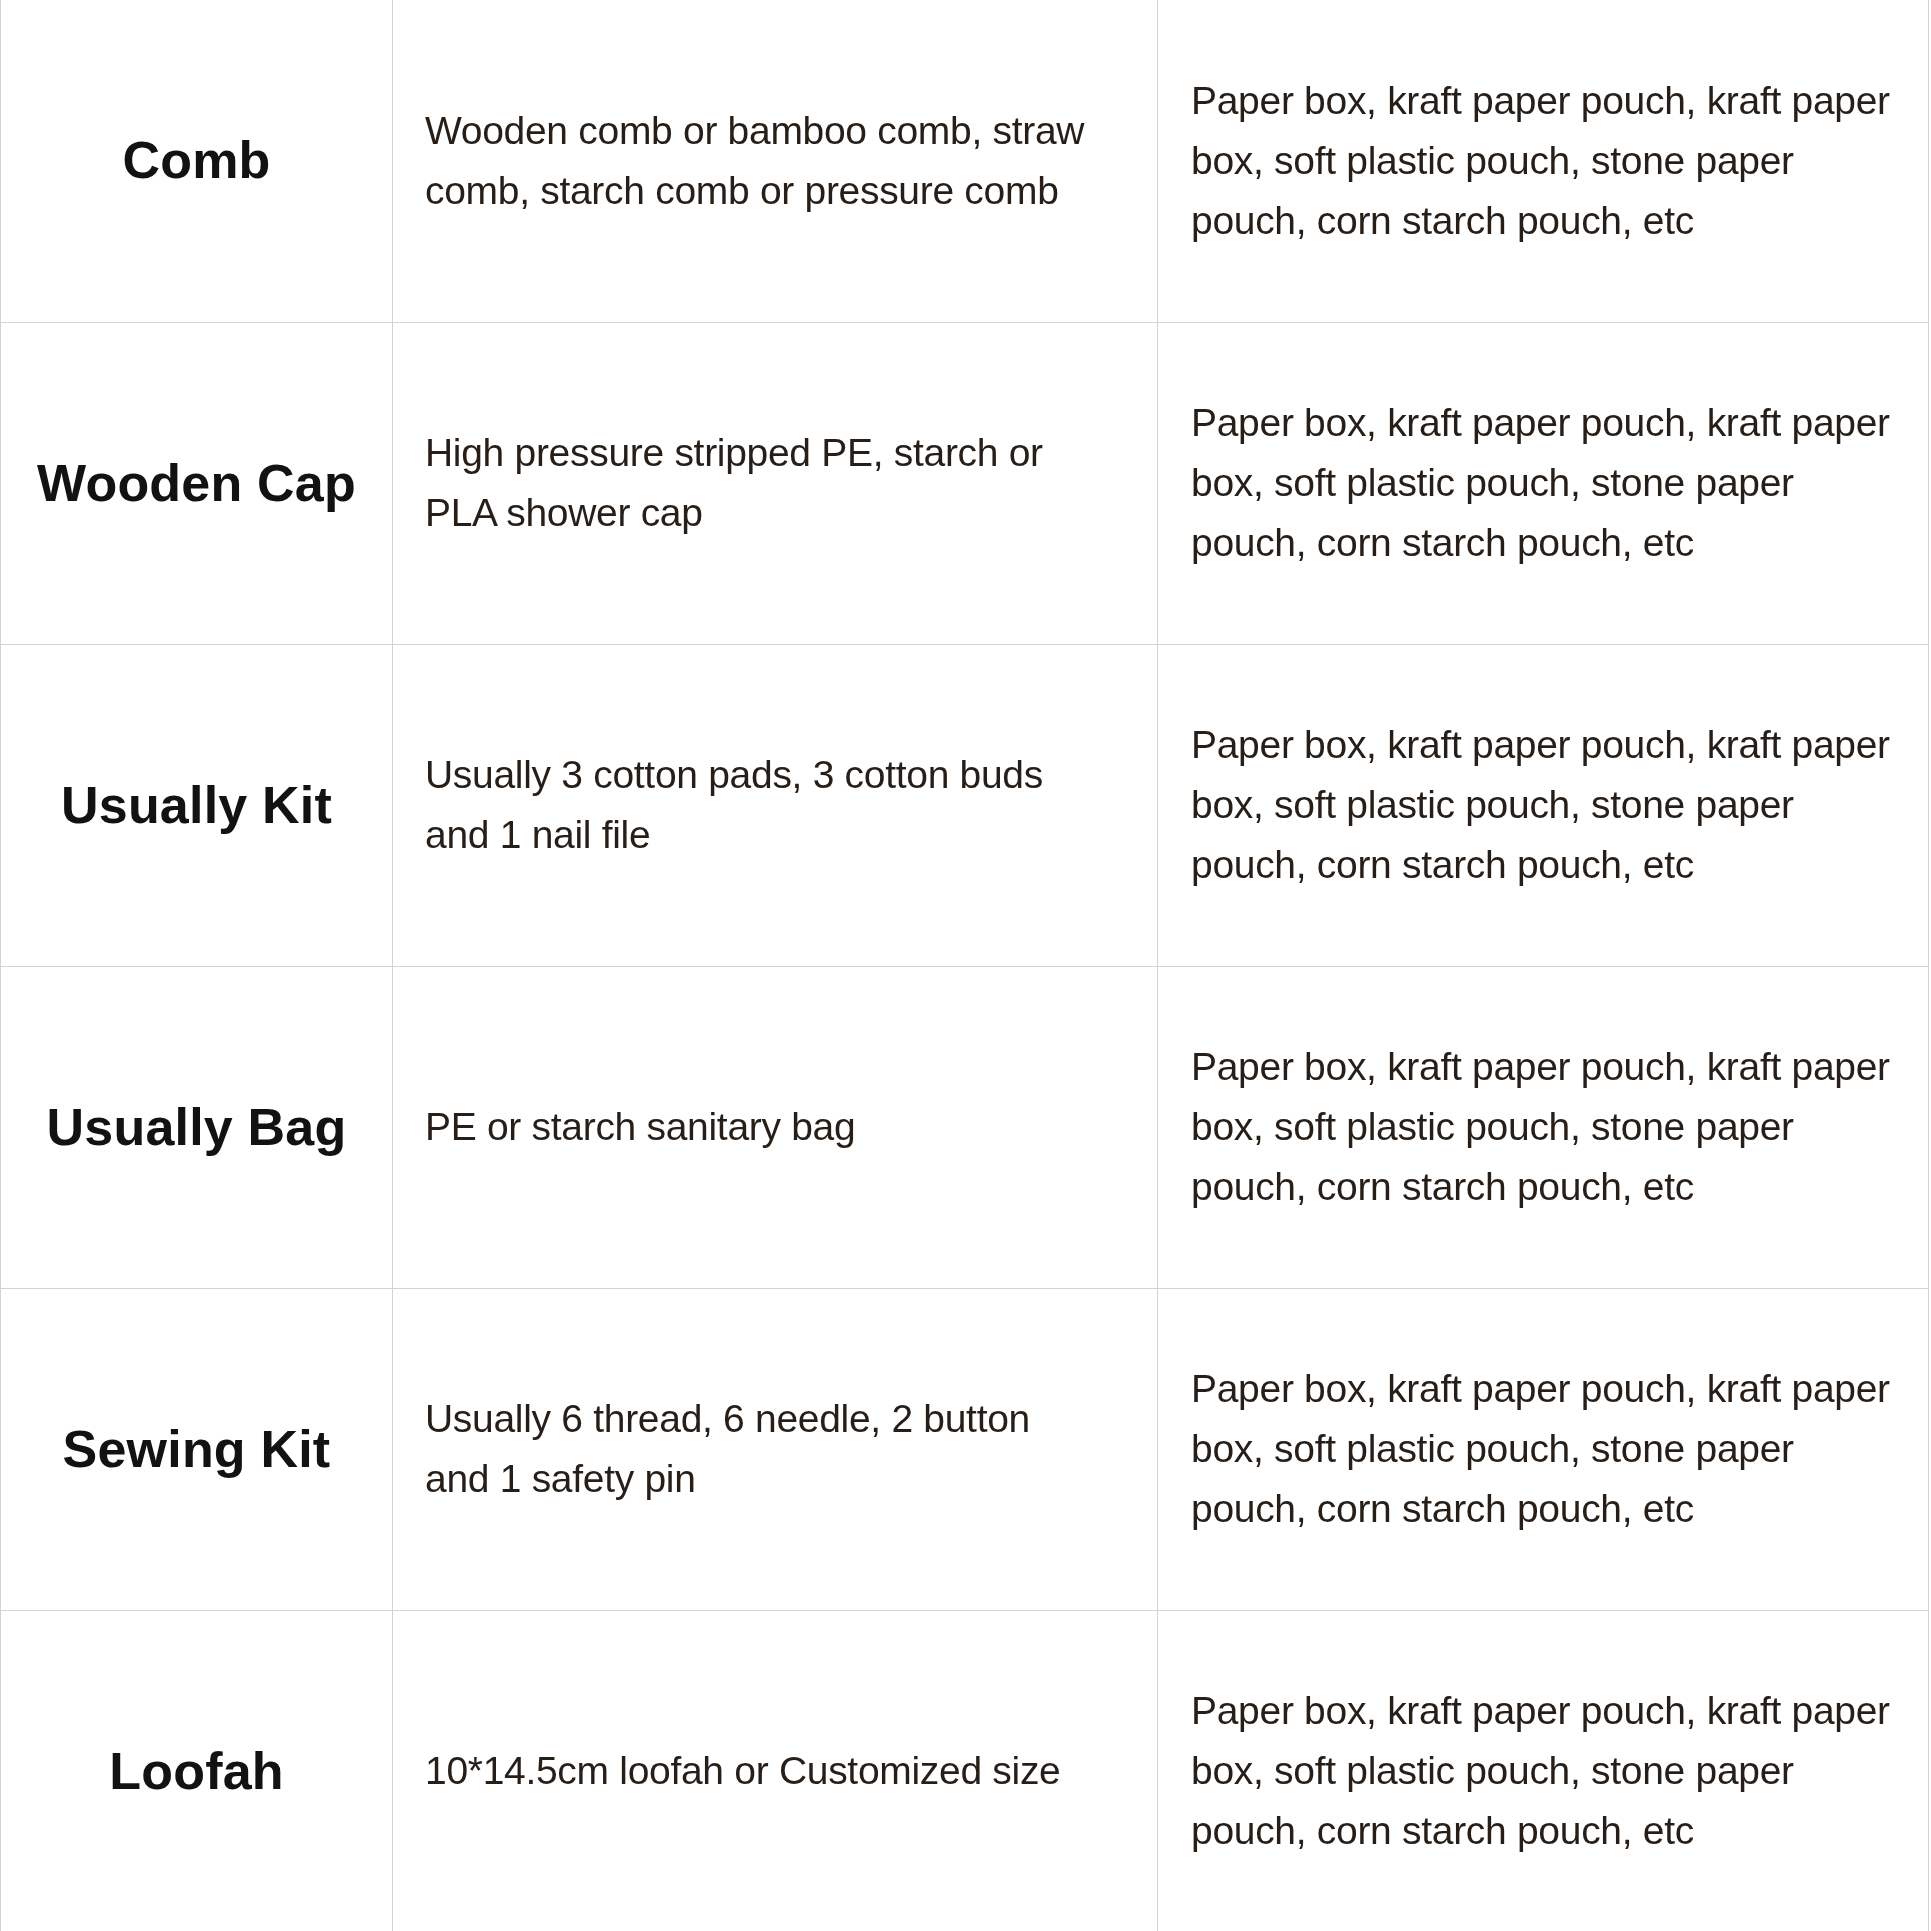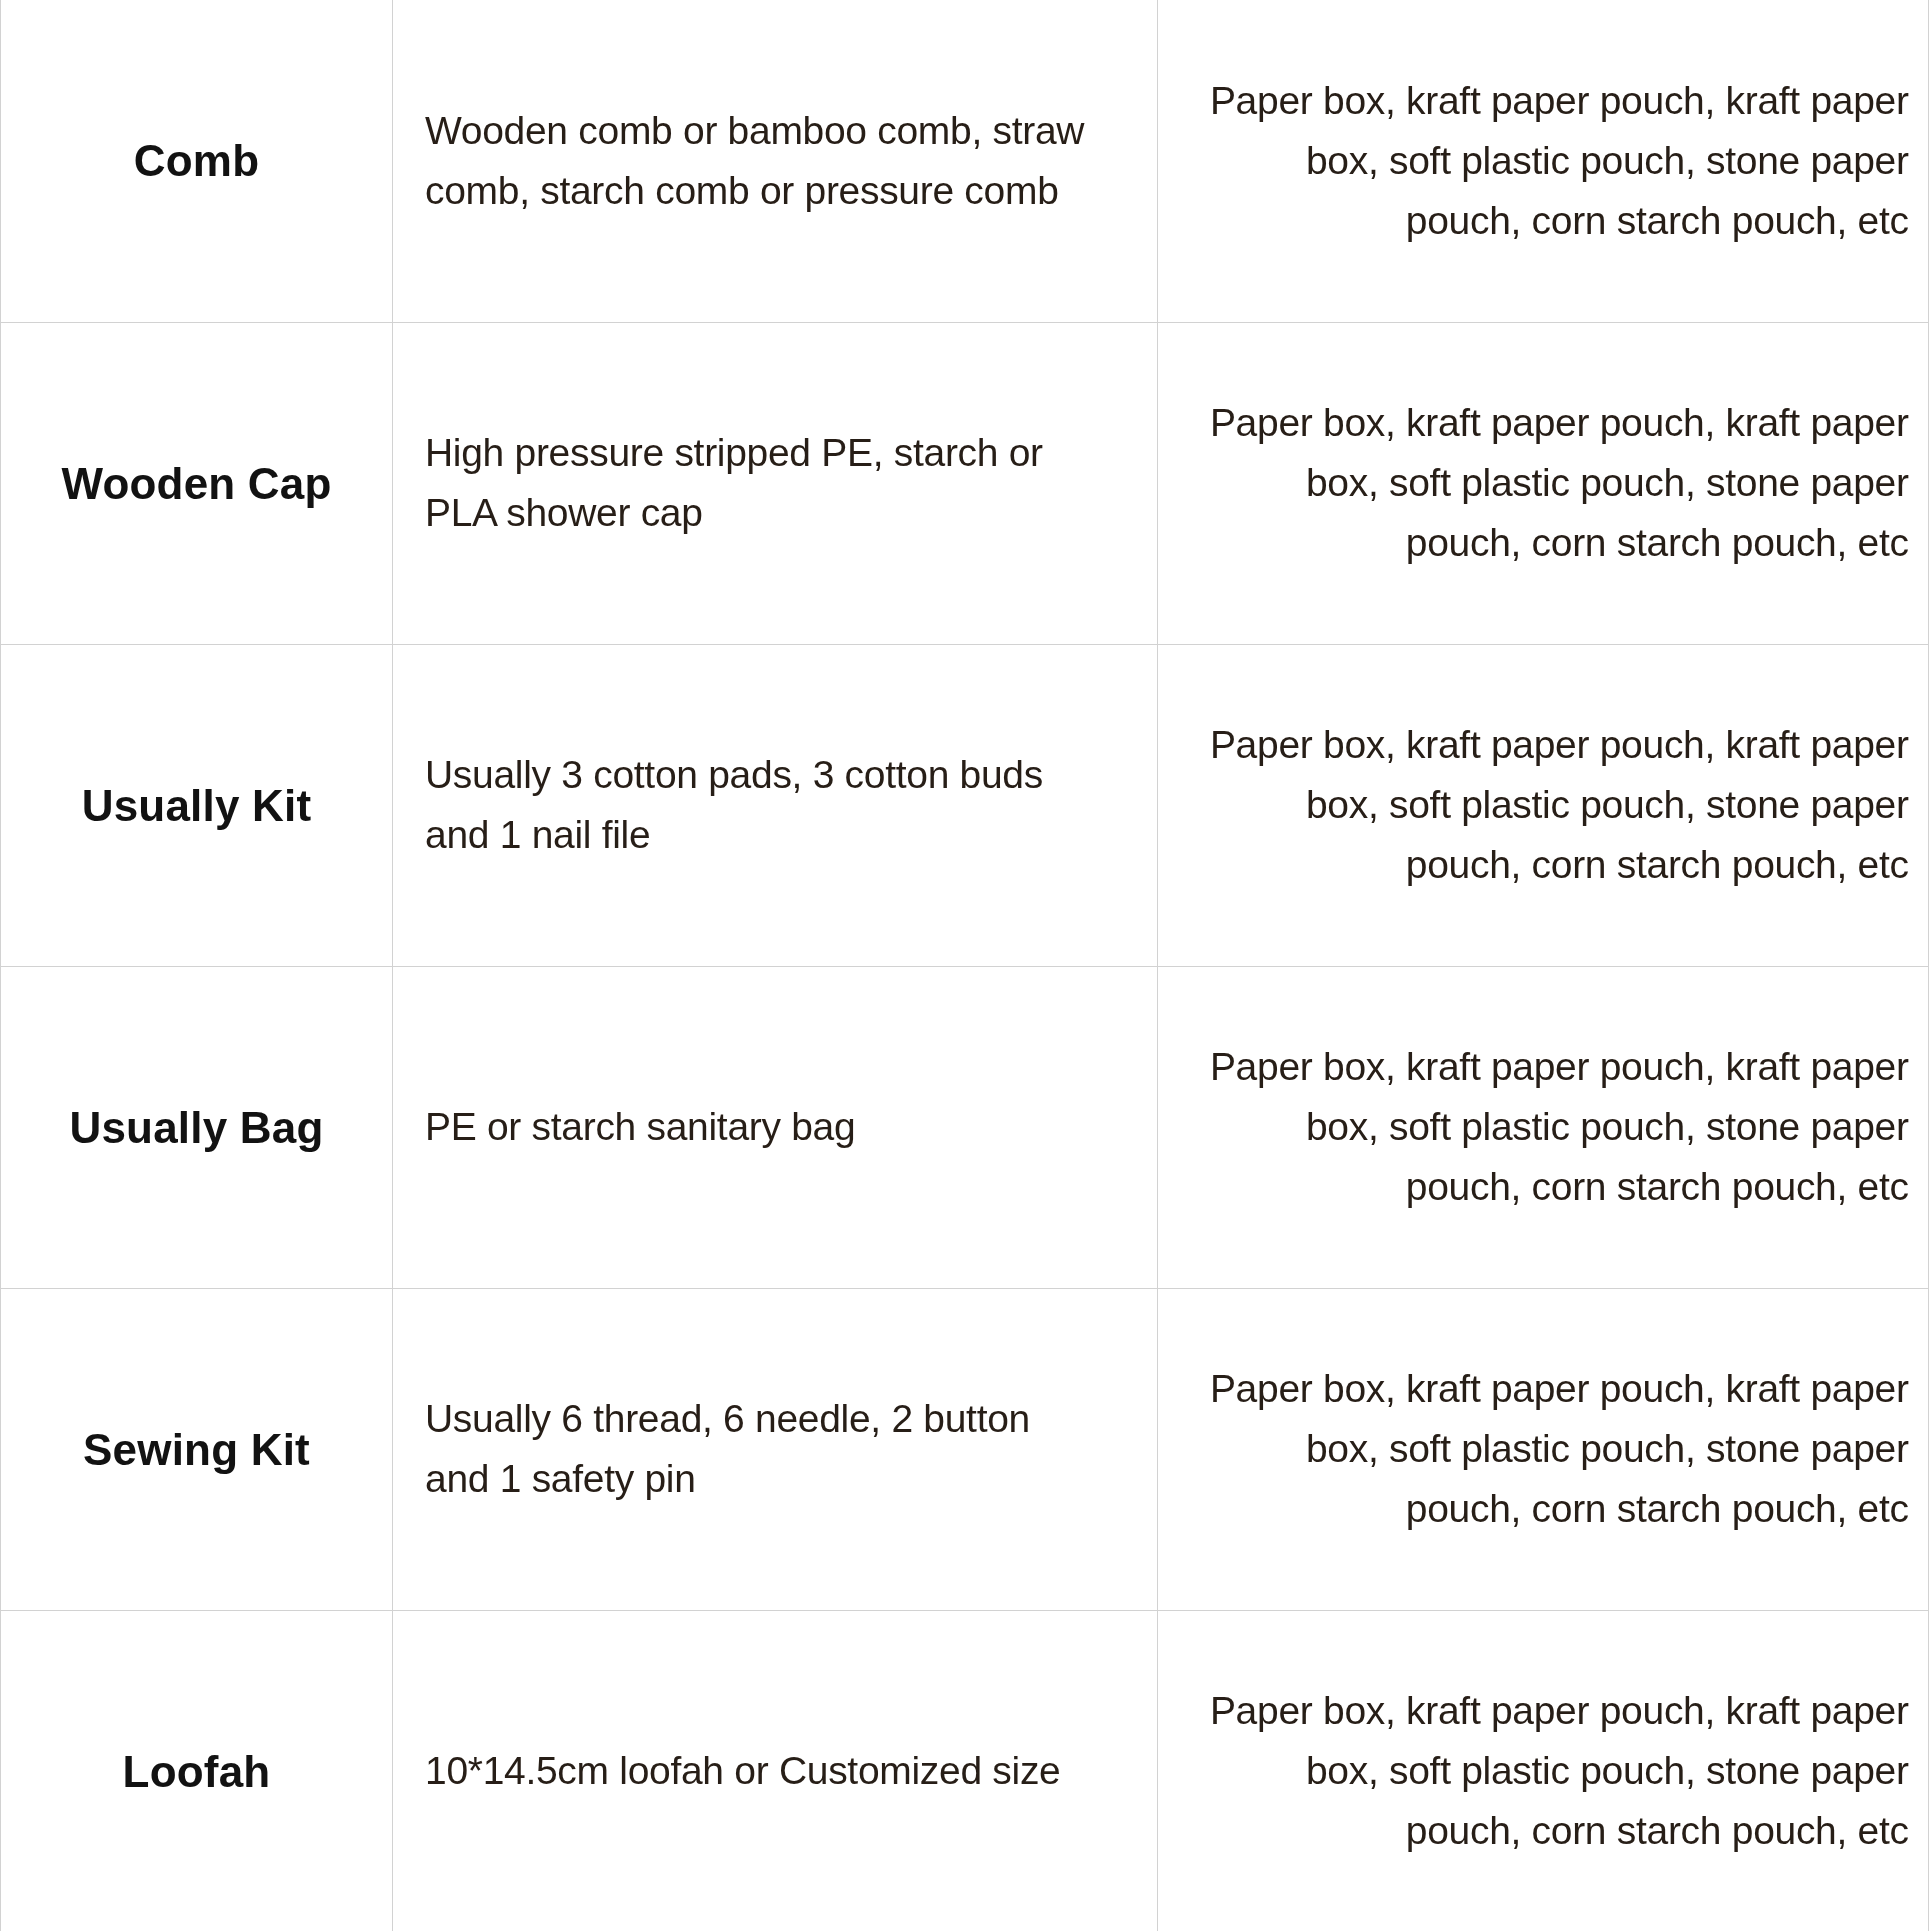--- a/index.html
+++ b/index.html
@@ -19,23 +19,23 @@
   table.products td{
     border:1.9px solid var(--border);
     vertical-align:middle;
     background:var(--bg);
     overflow:visible;
   }
   table.products tr{height:322px;}
   table.products tr:first-child td{border-top:none;}
   td.name-cell{text-align:center;padding:0 7.7px;}
   td.desc-cell{padding:0 19.3px 0 32px;}
-  td.pack-cell{padding:0 19.3px 0 33px;text-align:right;}
+  td.pack-cell{padding:0 19.3px 0 33px;}
   .label{
-    font-size:44px;
+    font-size:52px;
     font-weight:700;
     line-height:1.25;
     color:var(--label);
     letter-spacing:0.2px;
   }
   .body-text{
     font-size:39px;
     font-weight:400;
     line-height:60px;
     color:var(--text);

